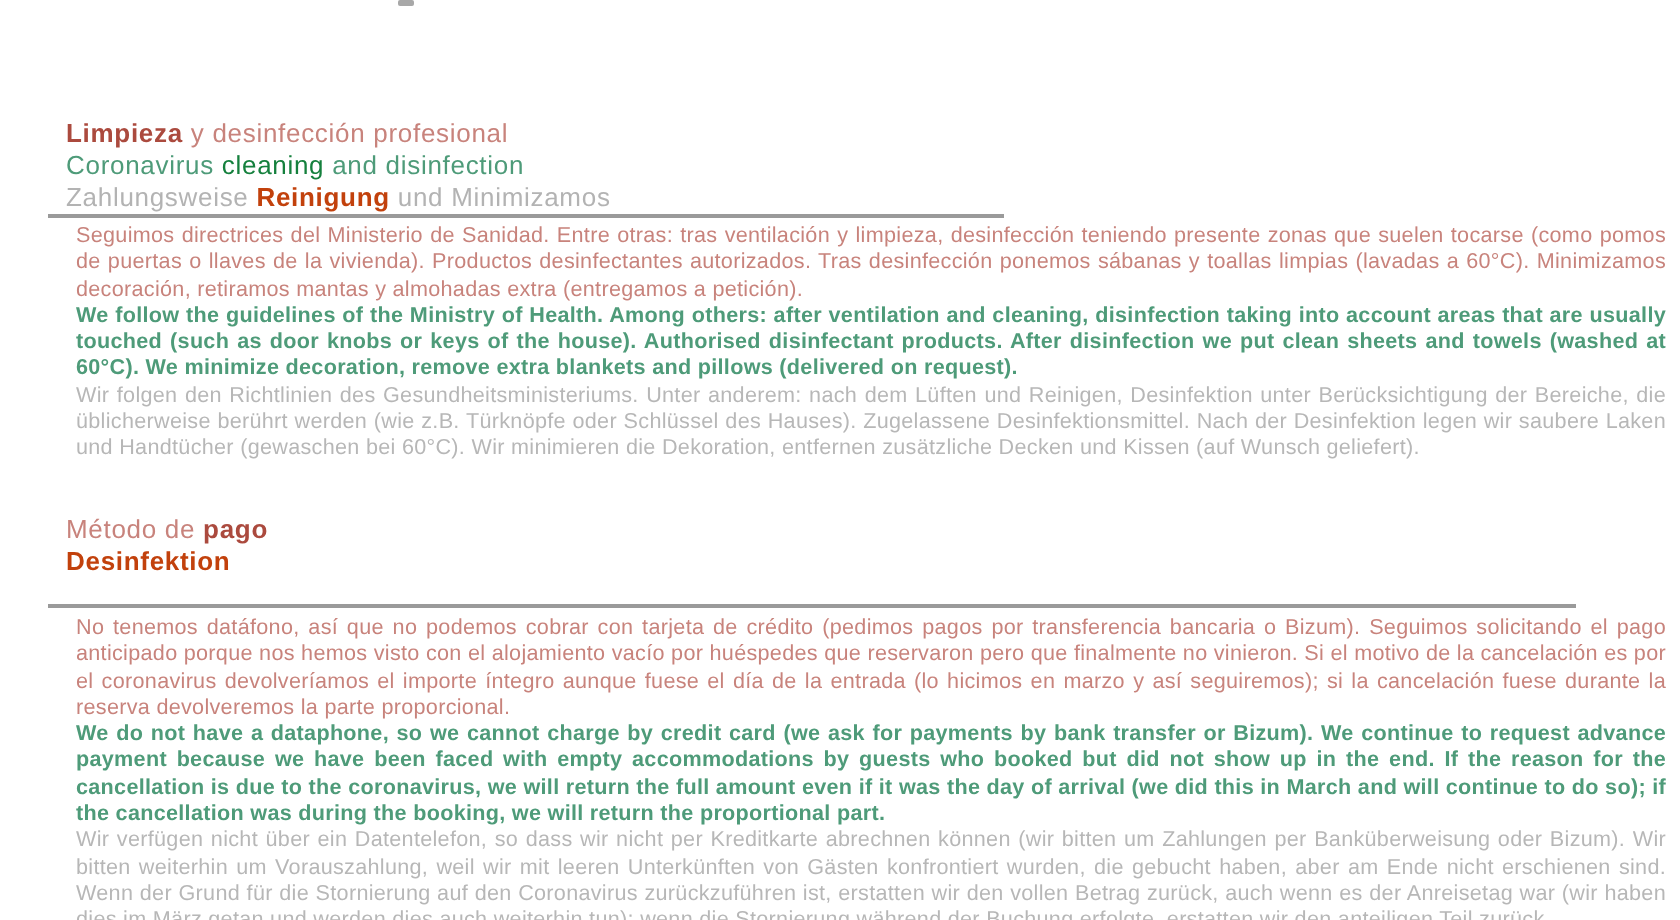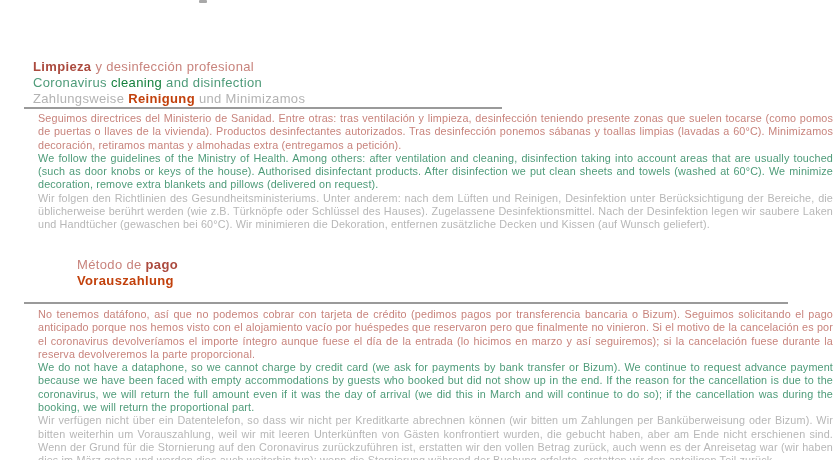--- a/index.html
+++ b/index.html
@@ -30,21 +30,21 @@
 
   .heading {
     position: absolute;
     left: 33px;
     font-size: 13px;
     line-height: 16px;
     letter-spacing: 0.35px;
     white-space: nowrap;
   }
   .h1pos { top: 59px; }
-  .h2pos { top: 257px; margin-left: 44px; }
+  .h2pos { top: 257px; }
   .hl.es { color: #c8837c; }
   .hl.es .b { font-weight: bold; color: #ab4a3e; }
   .hl.en { color: #4e9b79; }
   .hl.en .b { font-weight: normal; color: #15803d; }
   .hl.de { color: #b3b3b3; }
   .hl.de .b { font-weight: bold; color: #c2410c; }
 
   .divider {
     position: absolute;
     left: 24px;
@@ -63,21 +63,21 @@
   .p1pos { top: 112px; }
   .p2pos { top: 308px; }
   .paras p {
     margin: 0;
     font-size: 10.8px;
     line-height: 13.3px;
     letter-spacing: 0.15px;
     text-align: justify;
   }
   .paras p.es { color: #c8837c; }
-  .paras p.en { color: #4e9b79; }
+  .paras p.en { color: #4e9b79; font-weight: bold; }
   .paras p.de { color: #b7b7b7; }
 </style>
 </head>
 <body>
 
 <div class="doc">
 
   <div class="remnant"></div>
 
 
@@ -90,21 +90,21 @@
   <div class="divider d1"></div>
 
   <div class="paras p1pos">
     <p class="es">Seguimos directrices del Ministerio de Sanidad. Entre otras: tras ventilación y limpieza, desinfección teniendo presente zonas que suelen tocarse (como pomos de puertas o llaves de la vivienda). Productos desinfectantes autorizados. Tras desinfección ponemos sábanas y toallas limpias (lavadas a 60°C). Minimizamos decoración, retiramos mantas y almohadas extra (entregamos a petición).</p>
     <p class="en">We follow the guidelines of the Ministry of Health. Among others: after ventilation and cleaning, disinfection taking into account areas that are usually touched (such as door knobs or keys of the house). Authorised disinfectant products. After disinfection we put clean sheets and towels (washed at 60°C). We minimize decoration, remove extra blankets and pillows (delivered on request).</p>
     <p class="de">Wir folgen den Richtlinien des Gesundheitsministeriums. Unter anderem: nach dem Lüften und Reinigen, Desinfektion unter Berücksichtigung der Bereiche, die üblicherweise berührt werden (wie z.B. Türknöpfe oder Schlüssel des Hauses). Zugelassene Desinfektionsmittel. Nach der Desinfektion legen wir saubere Laken und Handtücher (gewaschen bei 60°C). Wir minimieren die Dekoration, entfernen zusätzliche Decken und Kissen (auf Wunsch geliefert).</p>
   </div>
 
   <div class="heading h2pos">
     <div class="hl es"><span>Método de </span><span class="b">pago</span></div>
-    <div class="hl de"><span class="b">Vorauszahlung</span></div>
+    <div class="hl de"><span class="b">Desinfektion</span></div>
   </div>
 
   <div class="divider d2"></div>
 
   <div class="paras p2pos">
     <p class="es">No tenemos datáfono, así que no podemos cobrar con tarjeta de crédito (pedimos pagos por transferencia bancaria o Bizum). Seguimos solicitando el pago anticipado porque nos hemos visto con el alojamiento vacío por huéspedes que reservaron pero que finalmente no vinieron. Si el motivo de la cancelación es por el coronavirus devolveríamos el importe íntegro aunque fuese el día de la entrada (lo hicimos en marzo y así seguiremos); si la cancelación fuese durante la reserva devolveremos la parte proporcional.</p>
     <p class="en">We do not have a dataphone, so we cannot charge by credit card (we ask for payments by bank transfer or Bizum). We continue to request advance payment because we have been faced with empty accommodations by guests who booked but did not show up in the end. If the reason for the cancellation is due to the coronavirus, we will return the full amount even if it was the day of arrival (we did this in March and will continue to do so); if the cancellation was during the booking, we will return the proportional part.</p>
     <p class="de">Wir verfügen nicht über ein Datentelefon, so dass wir nicht per Kreditkarte abrechnen können (wir bitten um Zahlungen per Banküberweisung oder Bizum). Wir bitten weiterhin um Vorauszahlung, weil wir mit leeren Unterkünften von Gästen konfrontiert wurden, die gebucht haben, aber am Ende nicht erschienen sind. Wenn der Grund für die Stornierung auf den Coronavirus zurückzuführen ist, erstatten wir den vollen Betrag zurück, auch wenn es der Anreisetag war (wir haben dies im März getan und werden dies auch weiterhin tun); wenn die Stornierung während der Buchung erfolgte, erstatten wir den anteiligen Teil zurück,</p>
   </div>
 

